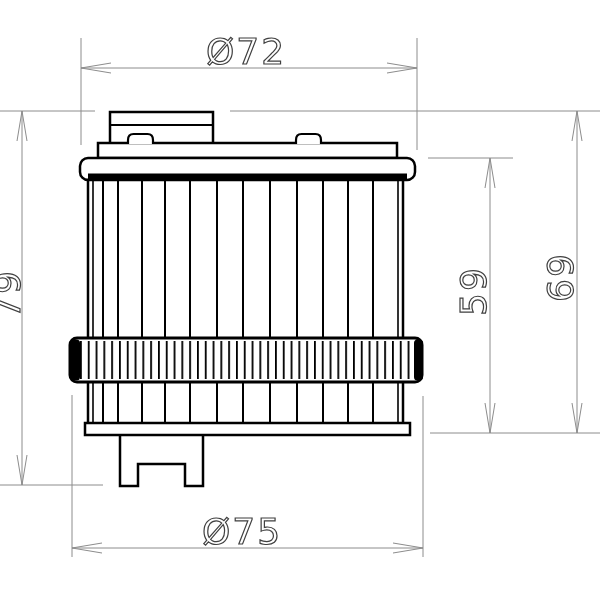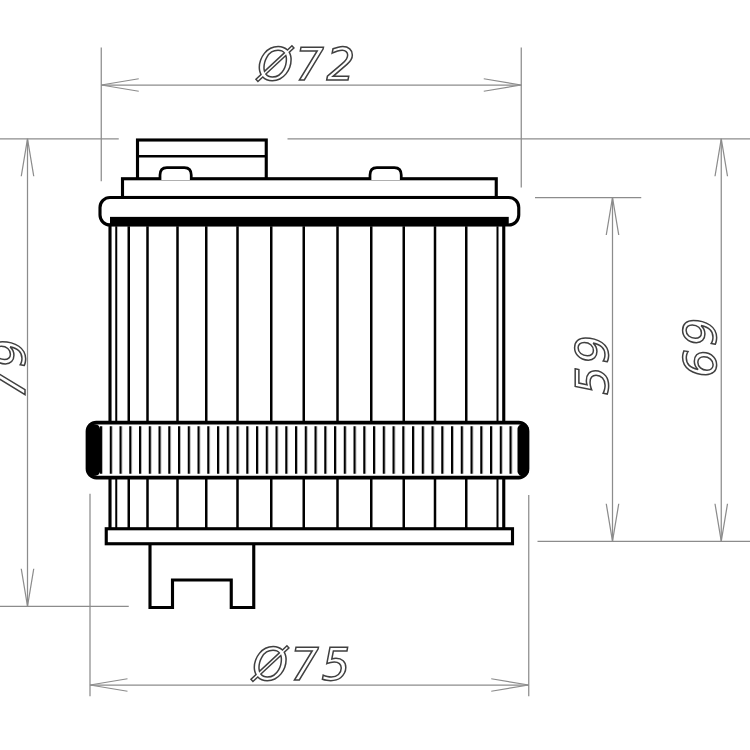--- a/index.html
+++ b/index.html
@@ -8,21 +8,20 @@
     width: 600px;
     height: 600px;
     background: #ffffff;
     overflow: hidden;
     font-family: "DejaVu Sans", sans-serif;
   }
   #stage {
     position: relative;
     width: 600px;
     height: 584px;
-    font-style: italic;
   }
   svg { display: block; }
   text {
     font-family: "DejaVu Sans", sans-serif;
   }
 </style>
 </head>
 <body>
 
 <div id="stage">

